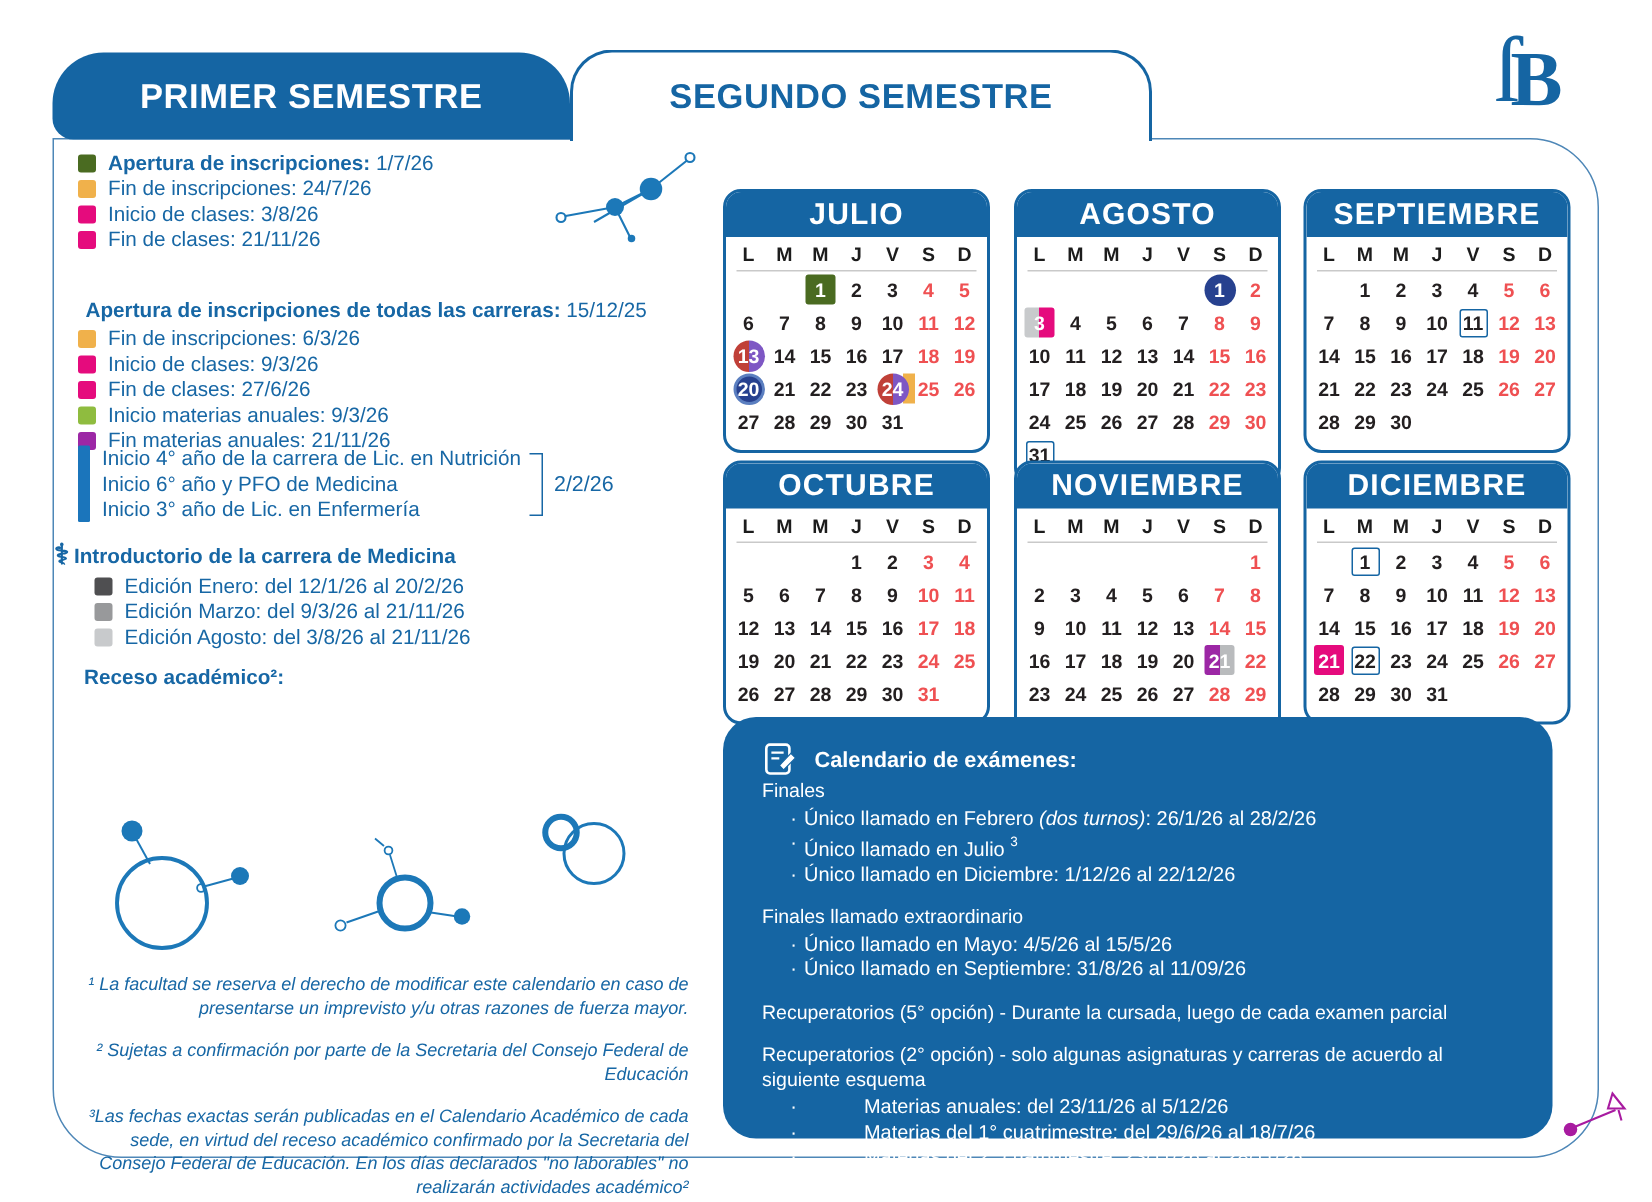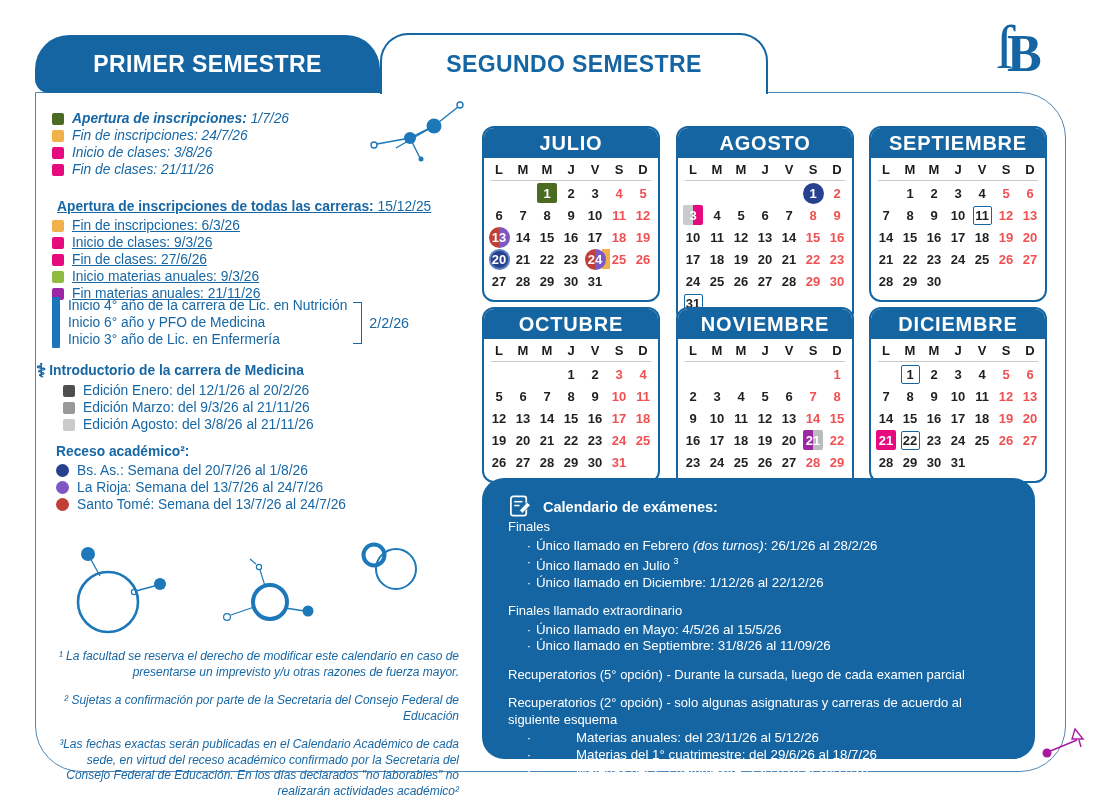--- a/index.html
+++ b/index.html
@@ -21,22 +21,22 @@
   #logo .bglyph{position:absolute;left:13px;top:4px;font-family:"Liberation Serif",serif;font-weight:bold;font-size:52px;}
 
   
   .legend{position:absolute;color:#1767a5;font-size:13.8px;z-index:2;}
   .lg-title{font-weight:bold;margin-bottom:3px;white-space:nowrap;}
   .lg-title .dt{font-weight:normal;}
   .lg-row{display:flex;align-items:center;height:17px;white-space:nowrap;}
   .sw{flex:0 0 auto;width:12px;height:12px;margin-right:8px;border-radius:2px;}
   .sw.ci{width:13px;height:13px;border-radius:50%;}
   .lg-tx b{font-weight:bold;}
-  #lg1{left:52px;top:110px;font-style:italic;}
-  #lg2{left:52px;top:199px;text-decoration:underline;}
+  #lg1{left:52px;top:100px;}
+  #lg2{left:52px;top:199px;}
   #lg2 .lg-title{padding-left:5px;}
   #group{position:absolute;left:52px;top:297px;display:flex;align-items:stretch;color:#1767a5;font-size:13.8px;z-index:2;}
   #group .bar{width:8px;background:#1b75bb;margin-right:8px;border-radius:1px;}
   .g-line{line-height:17px;white-space:nowrap;}
   #group .bracket{width:9px;height:42px;border:1.5px solid #1767a5;border-left:none;margin-left:6px;align-self:center;}
   #group .g-date{margin-left:7px;align-self:center;font-size:14.3px;}
   #lg3{left:36px;top:362px;}
   #lg3 .lg-title{display:flex;align-items:center;}
   #lg3 .cad{font-size:19px;margin-right:3px;line-height:17px;}
   #lg3 .lg-row{margin-left:27px;}
@@ -164,34 +164,20 @@
         </div>
         <div class="lg-row">
           <span class="sw" style="background: rgb(200, 202, 204);"></span>
           <span class="lg-tx">Edición Agosto: del 3/8/26 al 21/11/26</span>
         </div>
       </div>
   </div>
 
   <div id="lg4" class="legend">
     <div class="lg-title">Receso académico²:</div>
-    <div id="lg4-items">
-        <div class="lg-row">
-          <span class="sw ci" style="background: rgb(39, 65, 143);"></span>
-          <span class="lg-tx">Bs. As.: Semana del 20/7/26 al 1/8/26</span>
-        </div>
-        <div class="lg-row">
-          <span class="sw ci" style="background: rgb(126, 87, 196);"></span>
-          <span class="lg-tx">La Rioja: Semana del 13/7/26 al 24/7/26</span>
-        </div>
-        <div class="lg-row">
-          <span class="sw ci" style="background: rgb(192, 64, 56);"></span>
-          <span class="lg-tx">Santo Tomé: Semana del 13/7/26 al 24/7/26</span>
-        </div>
-      </div>
   </div>
 
   <svg class="deco" style="left:352px;top:96px;" width="118" height="72" viewBox="0 0 118 72">
     <g stroke="#1c78b8" stroke-width="1.4" fill="none">
       <line x1="58" y1="42" x2="82" y2="30"></line>
       <line x1="82" y1="30" x2="106" y2="11"></line>
       <line x1="82" y1="30" x2="44" y2="52"></line>
       <line x1="58" y1="42" x2="25" y2="48"></line>
       <line x1="58" y1="42" x2="68" y2="62"></line>
       <circle cx="108" cy="9" r="3"></circle>

